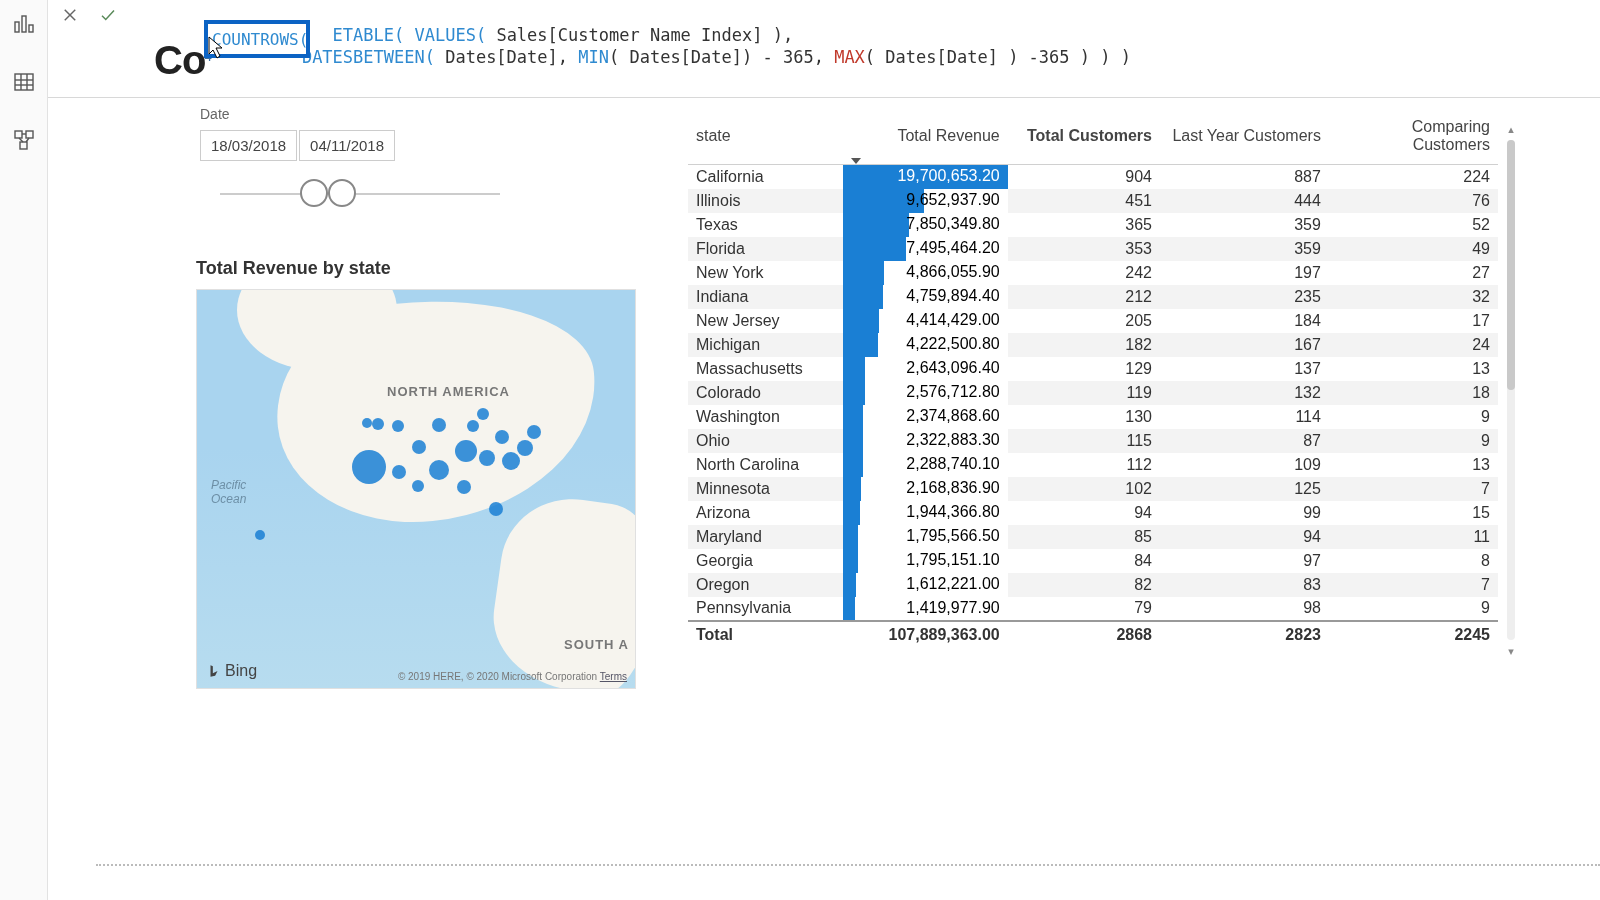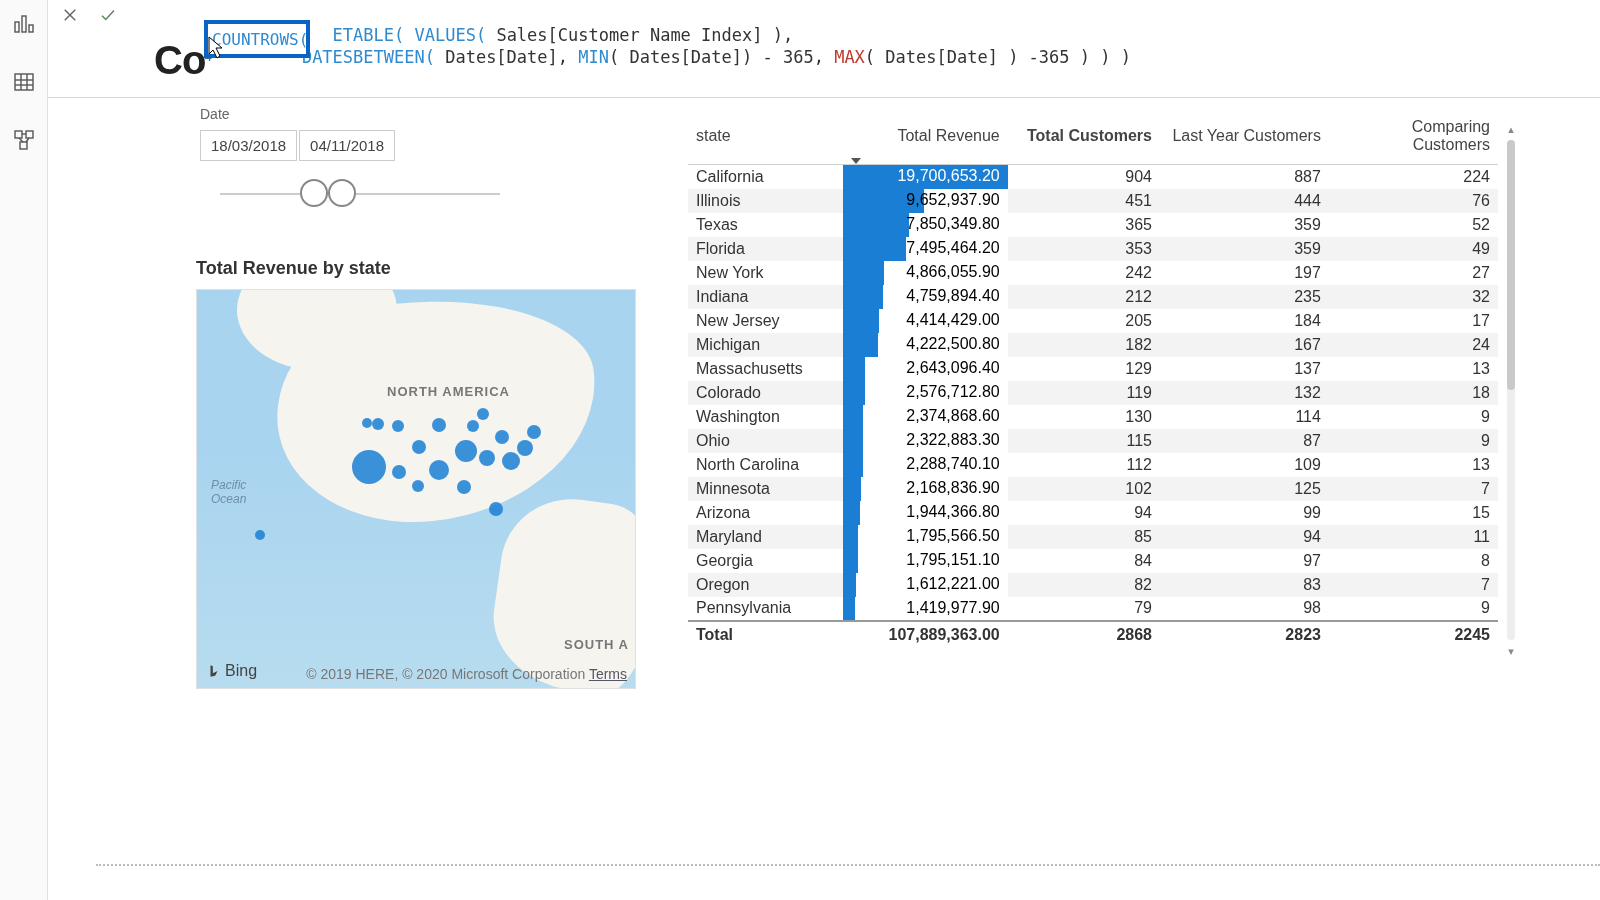--- a/index.html
+++ b/index.html
@@ -52,21 +52,21 @@
   .map-wrap { position: absolute; left: 148px; top: 160px; width: 440px; }
   .map-title { font-size: 18px; font-weight: 600; color: #333; margin-bottom: 10px; }
   .map { width: 440px; height: 400px; border: 1px solid #e0e0e0; background: linear-gradient(#a9d4ef 0%, #a9d4ef 40%, #b7dcef 100%); position: relative; overflow: hidden; padding-left: 42px; }
   .continent { position: absolute; background: #f6f4ee; }
   .na-label { position: absolute; left: 190px; top: 94px; font-size: 13px; font-weight: 700; letter-spacing: 1px; color: #777; }
   .sa-label { position: absolute; right: 6px; bottom: 36px; font-size: 13px; font-weight: 700; letter-spacing: 1px; color: #777; }
   .pac-label { position: absolute; left: 14px; top: 188px; font-size: 12px; font-style: italic; color: #6d8fa6; }
   .bubble { position: absolute; border-radius: 50%; background: #1a7fd4; opacity: 0.85; }
   .bing { position: absolute; left: 10px; bottom: 8px; font-size: 16px; color: #444; display: flex; align-items: center; gap: 4px; }
   .bing svg { width: 14px; height: 18px; fill: #444; }
-  .copyright { position: absolute; right: 8px; bottom: 6px; font-size: 14px; color: #777; }
+  .copyright { position: absolute; right: 8px; bottom: 6px; font-size: 10px; color: #777; }
   .copyright a { color: #556; text-decoration: underline; }
 
   
   .table-wrap { position: absolute; left: 640px; top: 18px; width: 810px; height: 560px; }
   .grid { width: 100%; border-collapse: collapse; font-size: 16px; color: #333; }
   .grid th { text-align: left; font-weight: 400; color: #444; padding: 2px 8px 10px 8px; border-bottom: 1px solid #d0d0d0; background: #fff; position: relative; }
   .grid th.sorted::after { content: ""; position: absolute; left: 8px; bottom: 0; border-left: 5px solid transparent; border-right: 5px solid transparent; border-top: 6px solid #555; }
   .grid th.num, .grid td.num { text-align: right; }
   .grid tbody tr { height: 24px; }
   .grid tbody tr:nth-child(even) td.plain { background: #f3f3f3; }

